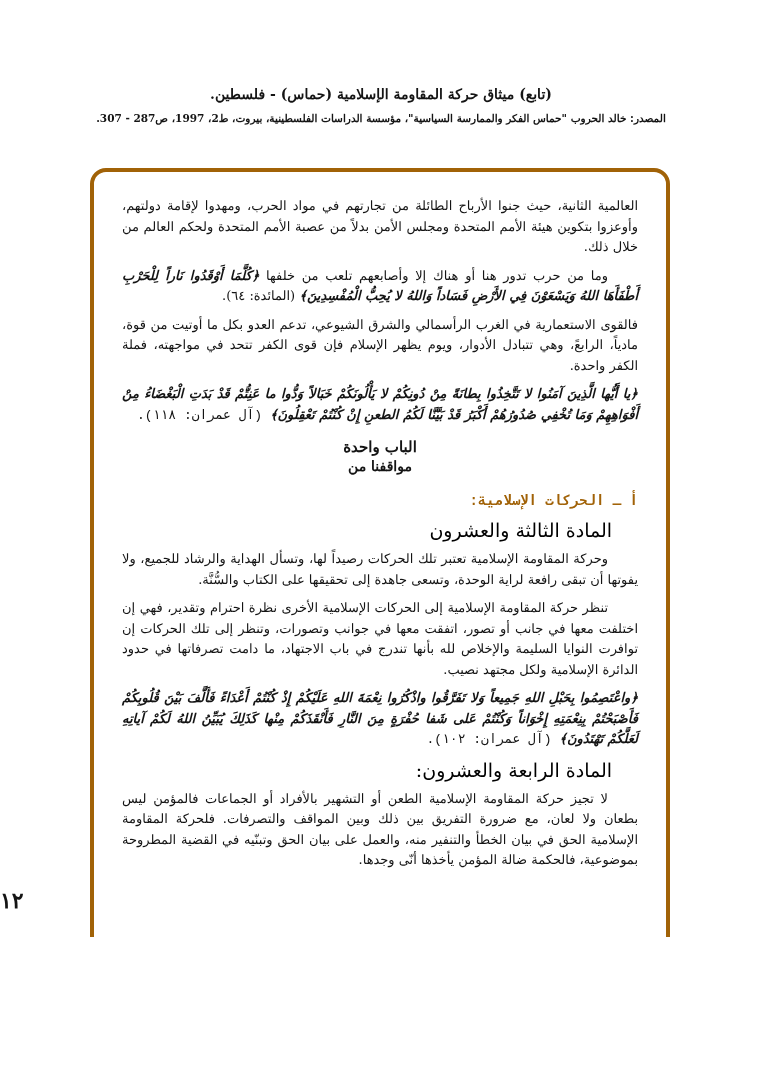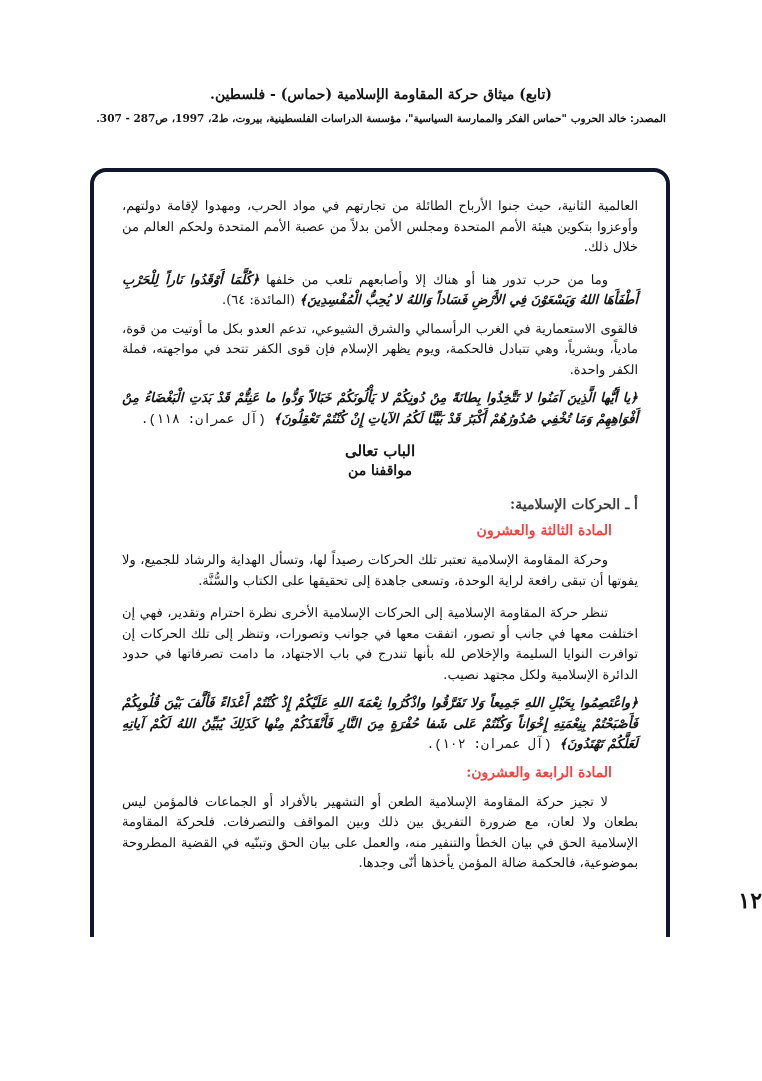--- a/index.html
+++ b/index.html
@@ -37,35 +37,34 @@
     font-size: 10.5px;
     font-weight: bold;
     margin-top: 10px;
   }
   .content-box {
     position: absolute;
     top: 168px;
     right: 92px;
     width: 580px;
     height: 843px;
-    border: 4px solid #0f172a;
+    border: 4px solid #a16207;
     border-radius: 16px;
     padding: 24px 28px 20px 28px;
     box-sizing: border-box;
     overflow: hidden;
   }
   .para {
     font-size: 13px;
     line-height: 20.5px;
     text-align: justify;
     margin: 0 0 8px 0;
   }
   .para.indent {
     text-indent: 30px;
-    margin-top: 12px;
   }
   .quran {
     font-weight: bold;
     font-style: italic;
   }
   .quran .cite {
     font-weight: normal;
     font-style: normal;
     font-family: Liberation Mono, monospace;
   }
@@ -75,61 +74,62 @@
     text-align: center;
     margin: 12px 0 2px 0;
   }
   .center-head.sub {
     font-size: 14px;
     margin: 2px 0 18px 0;
   }
   .section-head {
     font-size: 14px;
     font-weight: bold;
-    color: #404040;
+    color: #a16207;
     margin: 10px 0 10px 0;
+    font-family: Liberation Mono, monospace;
   }
   .article-head {
-    font-size: 14px;
-    font-weight: bold;
-    color: #ef4444;
+    font-size: 19px;
+    font-weight: normal;
+    color: #000000;
     margin: 0 26px 8px 0;
   }
   .page-number {
     position: absolute;
     bottom: 24px;
     left: 0;
     right: 0;
-    text-align: right;
+    text-align: left;
     font-size: 22px;
     font-weight: bold;
   }
 </style>
 </head>
 <body>
 
 <div class="page">
 
   <header class="doc-header">
     <div class="doc-title">(تابع) ميثاق حركة المقاومة الإسلامية (حماس) - فلسطين.</div>
     <div class="doc-source">المصدر: خالد الحروب "حماس الفكر والممارسة السياسية"، مؤسسة الدراسات الفلسطينية، بيروت، ط2، 1997، ص287 - 307.</div>
   </header>
 
   <main class="content-box">
 
     <p class="para">العالمية الثانية، حيث جنوا الأرباح الطائلة من تجارتهم في مواد الحرب، ومهدوا لإقامة دولتهم، وأوعزوا بتكوين هيئة الأمم المتحدة ومجلس الأمن بدلاً من عصبة الأمم المتحدة ولحكم العالم من خلال ذلك.</p>
 
     <p class="para indent"><span>وما من حرب تدور هنا أو هناك إلا وأصابعهم تلعب من خلفها </span><span class="quran">﴿كُلَّمَا أَوْقَدُوا نَاراً لِلْحَرْبِ أَطْفَأَهَا اللهُ وَيَسْعَوْنَ فِي الأَرْضِ فَسَاداً وَاللهُ لا يُحِبُّ الْمُفْسِدِينَ﴾</span><span> (المائدة: ٦٤).</span></p>
 
-    <p class="para">فالقوى الاستعمارية في الغرب الرأسمالي والشرق الشيوعي، تدعم العدو بكل ما أوتيت من قوة، مادياً، وبشرياً، وهي تتبادل فالحكمة، ويوم يظهر الإسلام فإن قوى الكفر تتحد في مواجهته، فملة الكفر واحدة.</p>
+    <p class="para">فالقوى الاستعمارية في الغرب الرأسمالي والشرق الشيوعي، تدعم العدو بكل ما أوتيت من قوة، مادياً، الرابعً، وهي تتبادل الأدوار، ويوم يظهر الإسلام فإن قوى الكفر تتحد في مواجهته، فملة الكفر واحدة.</p>
 
-    <p class="para quran"><span>﴿يا أَيُّها الَّذِينَ آمَنُوا لا تَتَّخِذُوا بِطانَةً مِنْ دُونِكُمْ لا يَأْلُونَكُمْ خَبَالاً وَدُّوا ما عَنِتُّمْ قَدْ بَدَتِ الْبَغْضَاءُ مِنْ أَفْوَاهِهِمْ وَمَا تُخْفِي صُدُورُهُمْ أَكْبَرُ قَدْ بَيَّنَّا لَكُمُ الآياتِ إِنْ كُنْتُمْ تَعْقِلُونَ﴾</span><span class="cite"> (آل عمران: ١١٨).</span></p>
+    <p class="para quran"><span>﴿يا أَيُّها الَّذِينَ آمَنُوا لا تَتَّخِذُوا بِطانَةً مِنْ دُونِكُمْ لا يَأْلُونَكُمْ خَبَالاً وَدُّوا ما عَنِتُّمْ قَدْ بَدَتِ الْبَغْضَاءُ مِنْ أَفْوَاهِهِمْ وَمَا تُخْفِي صُدُورُهُمْ أَكْبَرُ قَدْ بَيَّنَّا لَكُمُ الطعنِ إِنْ كُنْتُمْ تَعْقِلُونَ﴾</span><span class="cite"> (آل عمران: ١١٨).</span></p>
 
 
-    <h2 class="center-head">الباب تعالى</h2>
+    <h2 class="center-head">الباب واحدة</h2>
     <h3 class="center-head sub">مواقفنا من</h3>
 
     <h4 class="section-head">أ ـ الحركات الإسلامية:</h4>
 
     <h5 class="article-head">المادة الثالثة والعشرون</h5>
 
     <p class="para indent">وحركة المقاومة الإسلامية تعتبر تلك الحركات رصيداً لها، وتسأل الهداية والرشاد للجميع، ولا يفوتها أن تبقى رافعة لراية الوحدة، وتسعى جاهدة إلى تحقيقها على الكتاب والسُّنَّة.</p>
 
     <p class="para indent">تنظر حركة المقاومة الإسلامية إلى الحركات الإسلامية الأخرى نظرة احترام وتقدير، فهي إن اختلفت معها في جانب أو تصور، اتفقت معها في جوانب وتصورات، وتنظر إلى تلك الحركات إن توافرت النوايا السليمة والإخلاص لله بأنها تندرج في باب الاجتهاد، ما دامت تصرفاتها في حدود الدائرة الإسلامية ولكل مجتهد نصيب.</p>
 

